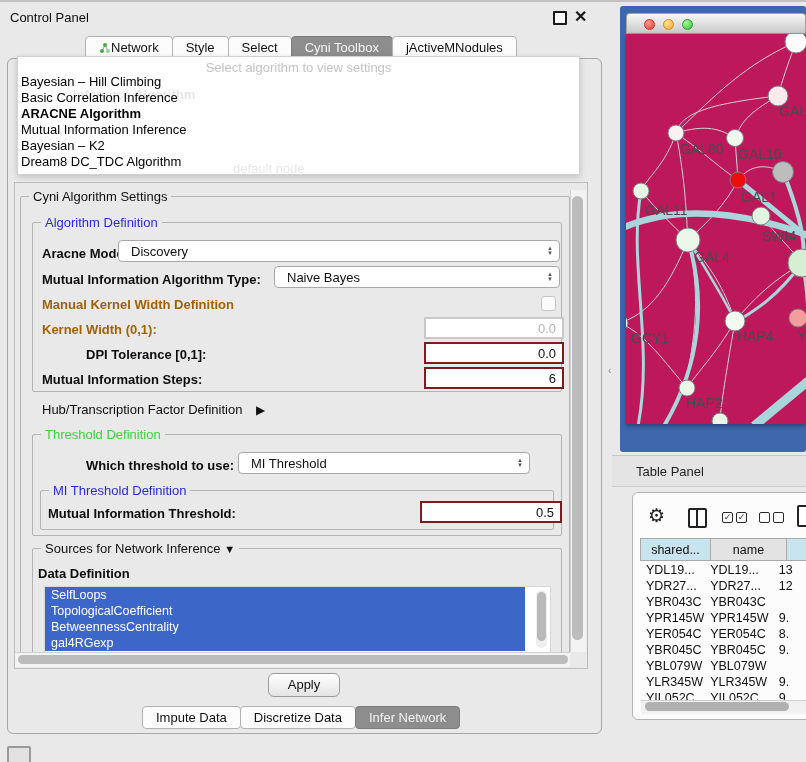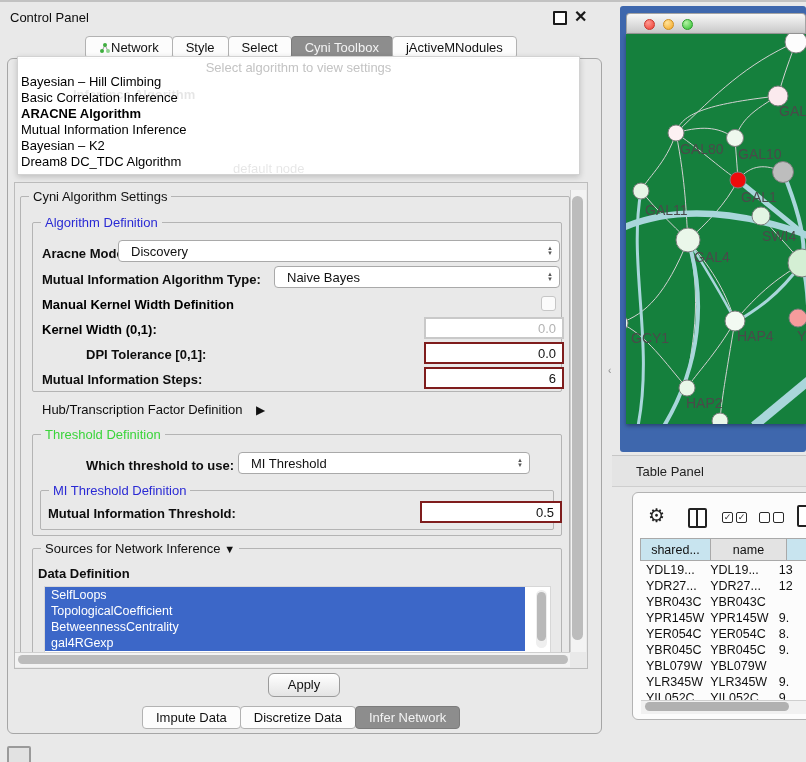--- a/index.html
+++ b/index.html
@@ -33,21 +33,21 @@
   .fs-legend{position:absolute;top:-8px;left:8px;background:#e9e9e9;padding:0 4px;font-size:13px;}
   .fs1{left:20px;top:196px;width:548px;height:456px;}
   .fs2{left:32px;top:222px;width:528px;height:168px;}
   .fs3{left:32px;top:434px;width:528px;height:100px;}
   .fs4{left:40px;top:490px;width:512px;height:38px;}
   .fs5{left:32px;top:548px;width:528px;height:104px;}
   .lg-blue{color:#2a2ad4;}
   .lg-green{color:#3bd43b;}
 
   .lbl{font-size:13px;font-weight:bold;color:#0d0d0d;white-space:nowrap;}
-  .lbl-dis{font-size:13px;font-weight:bold;color:#000000;white-space:nowrap;}
+  .lbl-dis{font-size:13px;font-weight:bold;color:#a16207;white-space:nowrap;}
 
   .combo{background:#fff;border:1px solid #a9a9a9;border-radius:4px;height:20px;font-size:13px;
          display:flex;align-items:center;padding-left:12px;}
   .combo .arrows{margin-left:auto;padding-right:6px;display:flex;flex-direction:column;line-height:5px;
                  font-size:6px;color:#555;}
   .tfield{background:#fff;border:2px solid #7f1d1d;height:18px;font-size:13px;display:flex;
           align-items:center;justify-content:flex-end;padding-right:6px;}
   .tfield.dis{border-color:#c9c9c9;color:#b3b3b3;}
   .chk{width:13px;height:13px;border:1px solid #c6c6c6;border-radius:3px;background:#fbfbfb;}
 
@@ -74,21 +74,21 @@
   .ghost2{left:215px;top:104px;font-size:13px;color:rgba(0,0,0,0.10);}
 
   
   .net-window{left:620px;top:6px;width:186px;height:446px;background:#3e67ad;border-radius:3px;}
   .net-titlebar{left:626px;top:13px;width:180px;height:21px;background:linear-gradient(#f8f8f8,#c8c8c8);
                 border:1px solid #a3a3a3;border-bottom:1px solid #9a9a9a;border-radius:4px 4px 0 0;box-sizing:border-box;}
   .light{position:absolute;top:5px;width:11px;height:11px;border-radius:50%;box-sizing:border-box;}
   .light.red{left:17px;background:radial-gradient(circle at 35% 30%,#ff9a92,#ee3b30);border:1px solid #c8362d;}
   .light.yellow{left:36px;background:radial-gradient(circle at 35% 30%,#ffe39a,#f5a623);border:1px solid #cf8f1f;}
   .light.green{left:55px;background:radial-gradient(circle at 35% 30%,#b4f3a4,#2ebf2e);border:1px solid #2a9e2a;}
-  .net-canvas{left:626px;top:34px;width:180px;height:390px;background:#15803d;overflow:hidden;box-shadow:0 2px 4px rgba(0,0,0,0.35);}
+  .net-canvas{left:626px;top:34px;width:180px;height:390px;background:#be185d;overflow:hidden;box-shadow:0 2px 4px rgba(0,0,0,0.35);}
 
   .divider-arrow{left:608px;top:365px;font-size:10px;color:#8b8b8b;}
 
   
   .tp-titlebar{left:612px;top:455px;width:194px;height:30px;background:#e4e4e4;
                border-top:1px solid #c6c6c6;border-bottom:1px solid #cecece;}
   .tp-title{position:absolute;left:24px;top:8px;font-size:13px;color:#222;}
   .tp-box{left:632px;top:492px;width:182px;height:226px;background:#fcfcfc;border:1px solid #b3b3b3;border-radius:6px;}
 
   .gear{left:648px;top:504px;font-size:19px;color:#222;}

